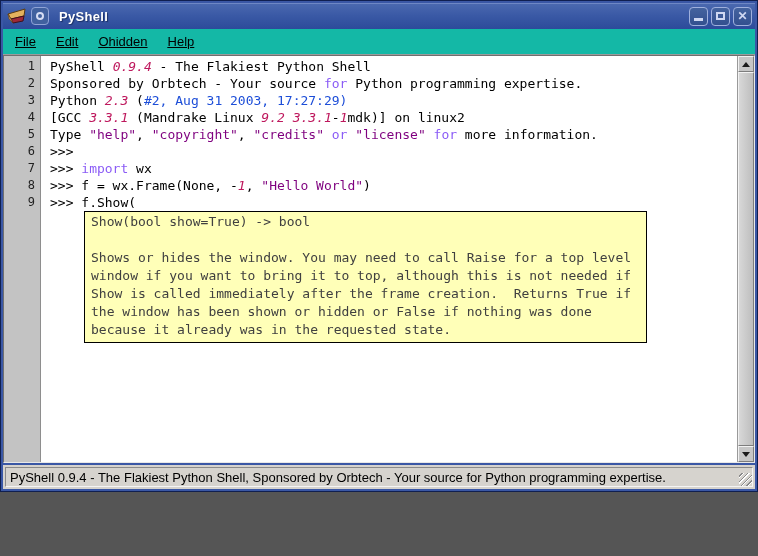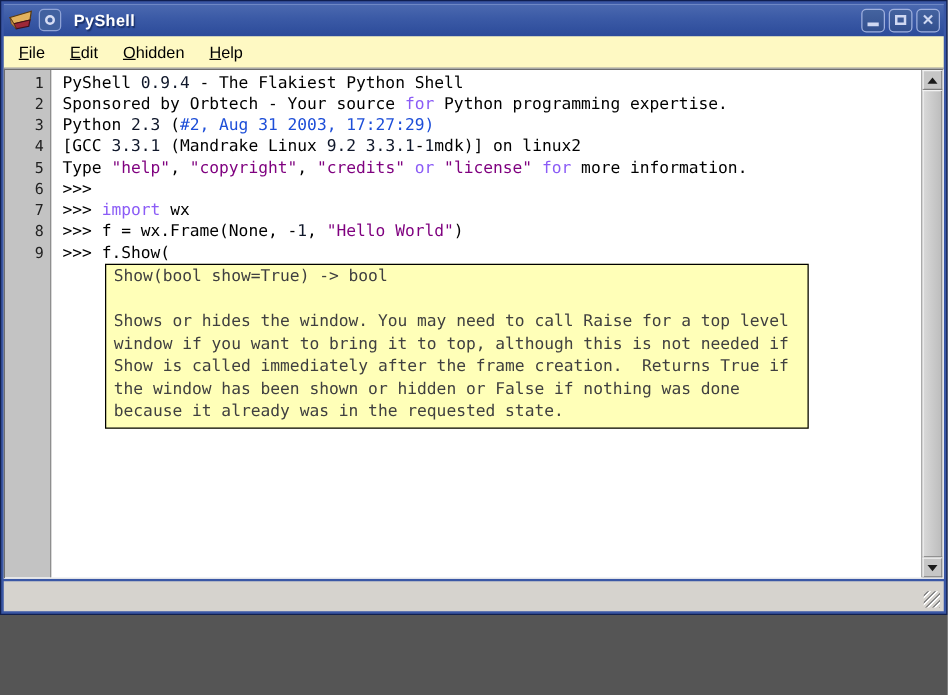--- a/index.html
+++ b/index.html
@@ -42,24 +42,25 @@
     display:flex; align-items:center; justify-content:center;
     cursor:default;
   }
   .glyph-min { width:9px; height:3px; background:#cfd8f2; margin-top:6px; }
   .glyph-max { width:9px; height:8px; border:2px solid #cfd8f2; }
   .glyph-close { color:#cfd8f2; font-size:12px; font-weight:bold; line-height:1; }
 
   
   .menubar {
     height:26px; flex:0 0 26px;
-    background:#fef9c3;
+    background:#14b8a6;
     display:flex; align-items:center;
     padding-left:2px;
     border-bottom:1px solid #9b9b9b;
+    text-decoration:underline;
   }
   .menu-item { padding:4px 10px; font-size:13px; color:#000; cursor:default; }
   .menu-item .mn { text-decoration:underline; }
 
   
   .editor {
     flex:1 1 auto;
     position:relative;
     background:#ffffff;
     border-top:1px solid #6f6f6f;
@@ -85,21 +86,21 @@
     font-family:"DejaVu Sans Mono", monospace;
     font-size:13px; line-height:17px;
     color:#000;
     white-space:pre;
     overflow:hidden;
   }
   .cline { height:17px; }
   .seg-d { color:#000000; }
   .seg-k { color:#8b5cf6; font-weight:normal; }
   .seg-s { color:#7F007F; }
-  .seg-n { color:#0f172a; }
+  .seg-n { color:#be185d;font-style:italic; }
   .seg-c { color:#1d4ed8; }
 
   
   .calltip {
     position:absolute; left:80px; top:155px;
     width:563px;
     background:#FFFFB8;
     border:1px solid #000000;
     color:#404040;
     font-family:"DejaVu Sans Mono", monospace;
@@ -207,16 +208,19 @@
           <span class="tri-up"></span>
         </div>
       <div class="sb-thumb"></div>
       <div class="sb-btn">
           <span class="tri-down"></span>
         </div>
     </div>
   </div>
 
   <div class="statusbar">
+    <div class="status-field">
+      <span>PyShell 0.9.4 - The Flakiest Python Shell, Sponsored by Orbtech - Your source for Python programming expertise.</span>
+    </div>
     <div class="resize-grip"></div>
   </div>
 
 </div>
 
 </body></html>

